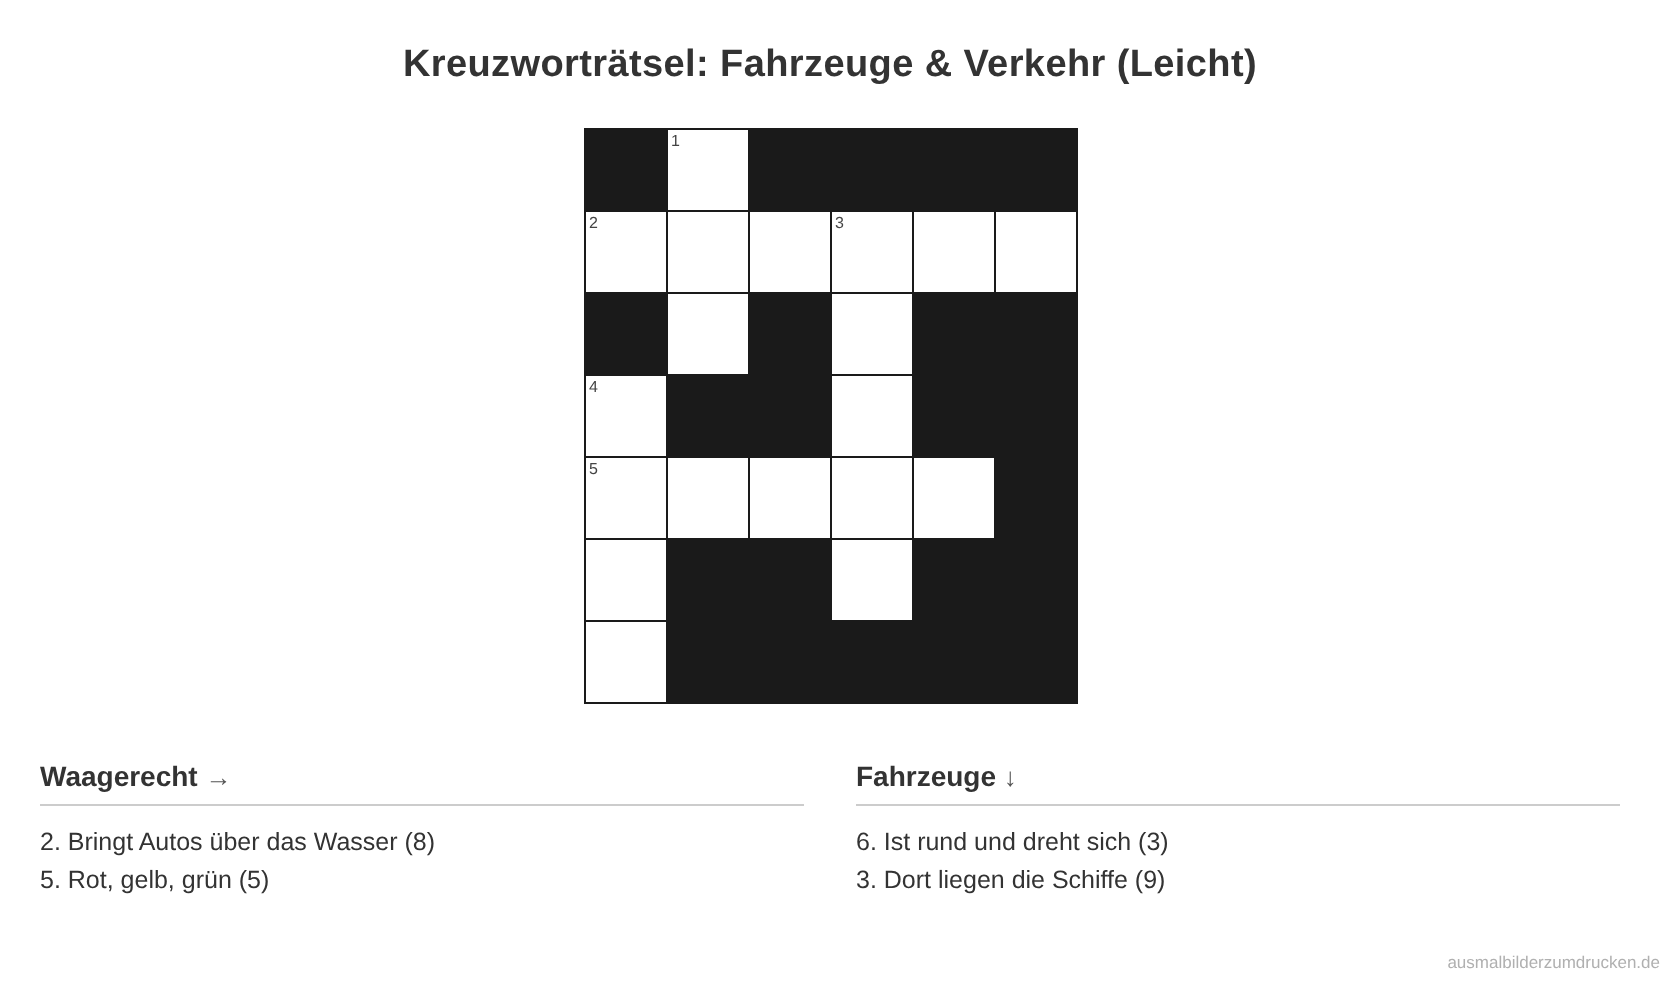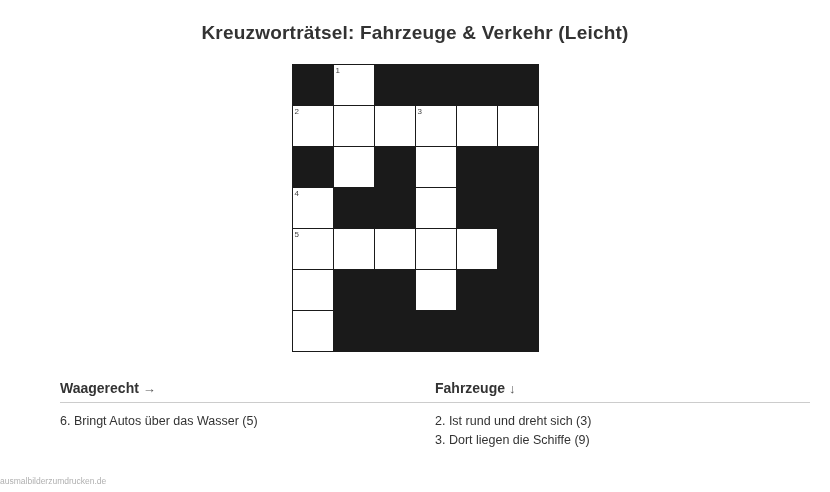--- a/index.html
+++ b/index.html
@@ -62,21 +62,20 @@
     line-height: 9px;
     color: #444444;
     font-family: "Liberation Sans", sans-serif;
   }
   .clues {
     display: flex;
     justify-content: space-between;
     padding: 0 20px;
     margin-top: 28px;
     box-sizing: border-box;
-    margin-left: 40px;
   }
   .clue-col {
     width: 382px;
   }
   .clue-head {
     font-size: 14px;
     font-weight: bold;
     color: #333333;
     border-bottom: 1px solid #cccccc;
     padding-bottom: 6px;
@@ -90,21 +89,21 @@
   .clue-item {
     font-size: 12.5px;
     line-height: 19px;
     color: #333333;
   }
   .footer {
     position: absolute;
     bottom: 6px;
     left: 0;
     width: 100%;
-    text-align: left;
+    text-align: right;
     font-size: 8.5px;
     color: #b0b0b0;
   }
 </style>
 </head>
 <body>
 
 <div class="page">
 
   <h1 class="title">Kreuzworträtsel: Fahrzeuge &amp; Verkehr (Leicht)</h1>
@@ -183,31 +182,32 @@
   </div>
 
   <div class="clues">
 
     <div class="clue-col">
       <div class="clue-head">
         <span>Waagerecht</span>
         <span class="clue-arrow">→</span>
       </div>
       <div>
-          <div class="clue-item">6. Bringt Autos über das Wasser (5)</div>
+          <div class="clue-item">2. Bringt Autos über das Wasser (8)</div>
+          <div class="clue-item">5. Rot, gelb, grün (5)</div>
         </div>
     </div>
 
     <div class="clue-col">
       <div class="clue-head">
         <span>Fahrzeuge</span>
         <span class="clue-arrow">↓</span>
       </div>
       <div>
-          <div class="clue-item">2. Ist rund und dreht sich (3)</div>
+          <div class="clue-item">6. Ist rund und dreht sich (3)</div>
           <div class="clue-item">3. Dort liegen die Schiffe (9)</div>
         </div>
     </div>
 
   </div>
 
   <div class="footer">ausmalbilderzumdrucken.de</div>
 
 </div>
 

